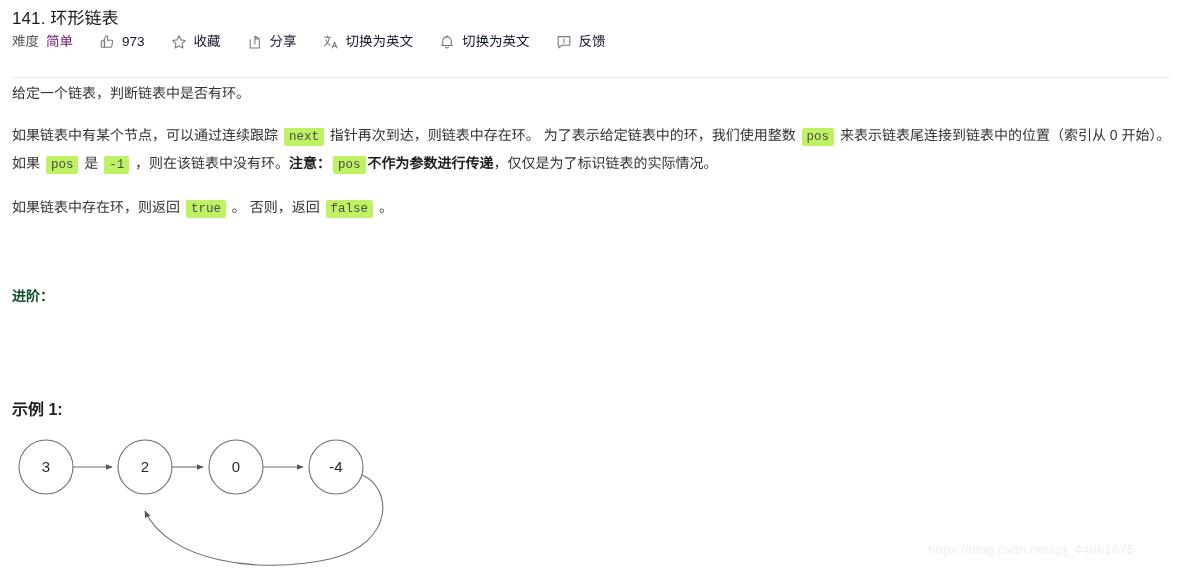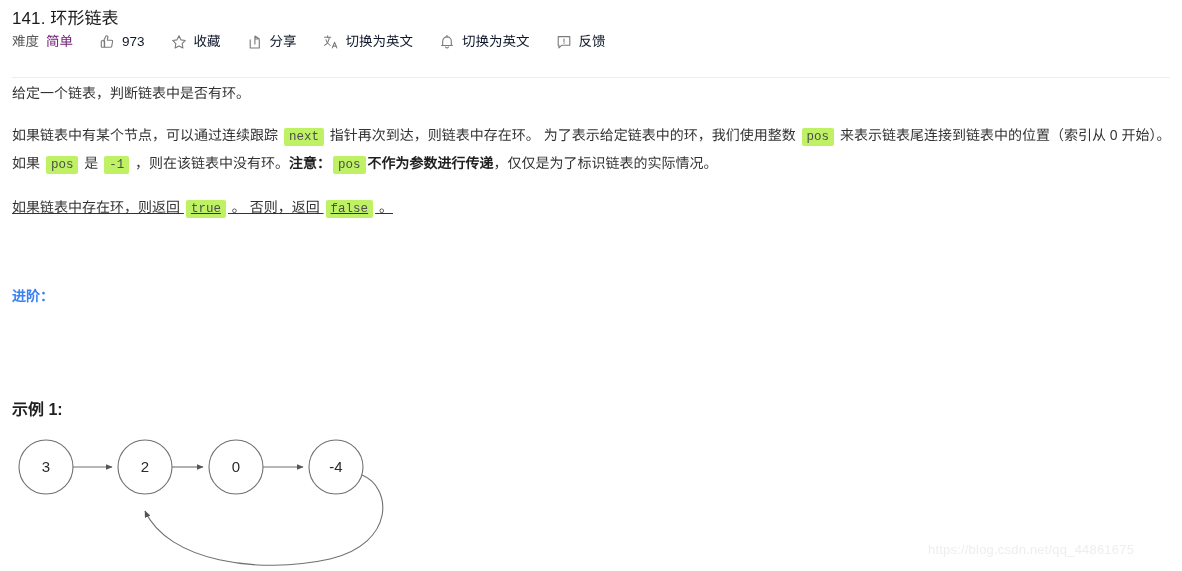--- a/index.html
+++ b/index.html
@@ -90,21 +90,21 @@
     top: 80px;
     width: 1166px;
     font-size: 14px;
     line-height: 26px;
     color: #333333;
   }
   .para {
     margin: 0 0 16px 0;
     text-align: left;
   }
-  .para.tight { margin-bottom: 14px; text-decoration: underline; }
+  .para.tight { margin-bottom: 14px; }
   code.inline {
     font-family: "Liberation Mono", "DejaVu Sans Mono", monospace;
     background: #bef264;
     color: #4d4d4d;
     font-size: 12.5px;
     padding: 2px 5px;
     border-radius: 2px;
     margin: 0 2px;
     white-space: nowrap;
   }
@@ -113,21 +113,21 @@
     color: #1f1f1f;
   }
   em.ital {
     font-style: italic;
   }
 
   .section-head {
     margin: 0 0 14px 0;
     font-weight: bold;
     font-size: 14px;
-    color: #3b82f6;
+    color: #14532d;
     line-height: 26px;
   }
 
   .advanced-block {
     position: absolute;
     left: 12px;
     top: 283px;
     width: 1100px;
     font-size: 14px;
     line-height: 26px;

